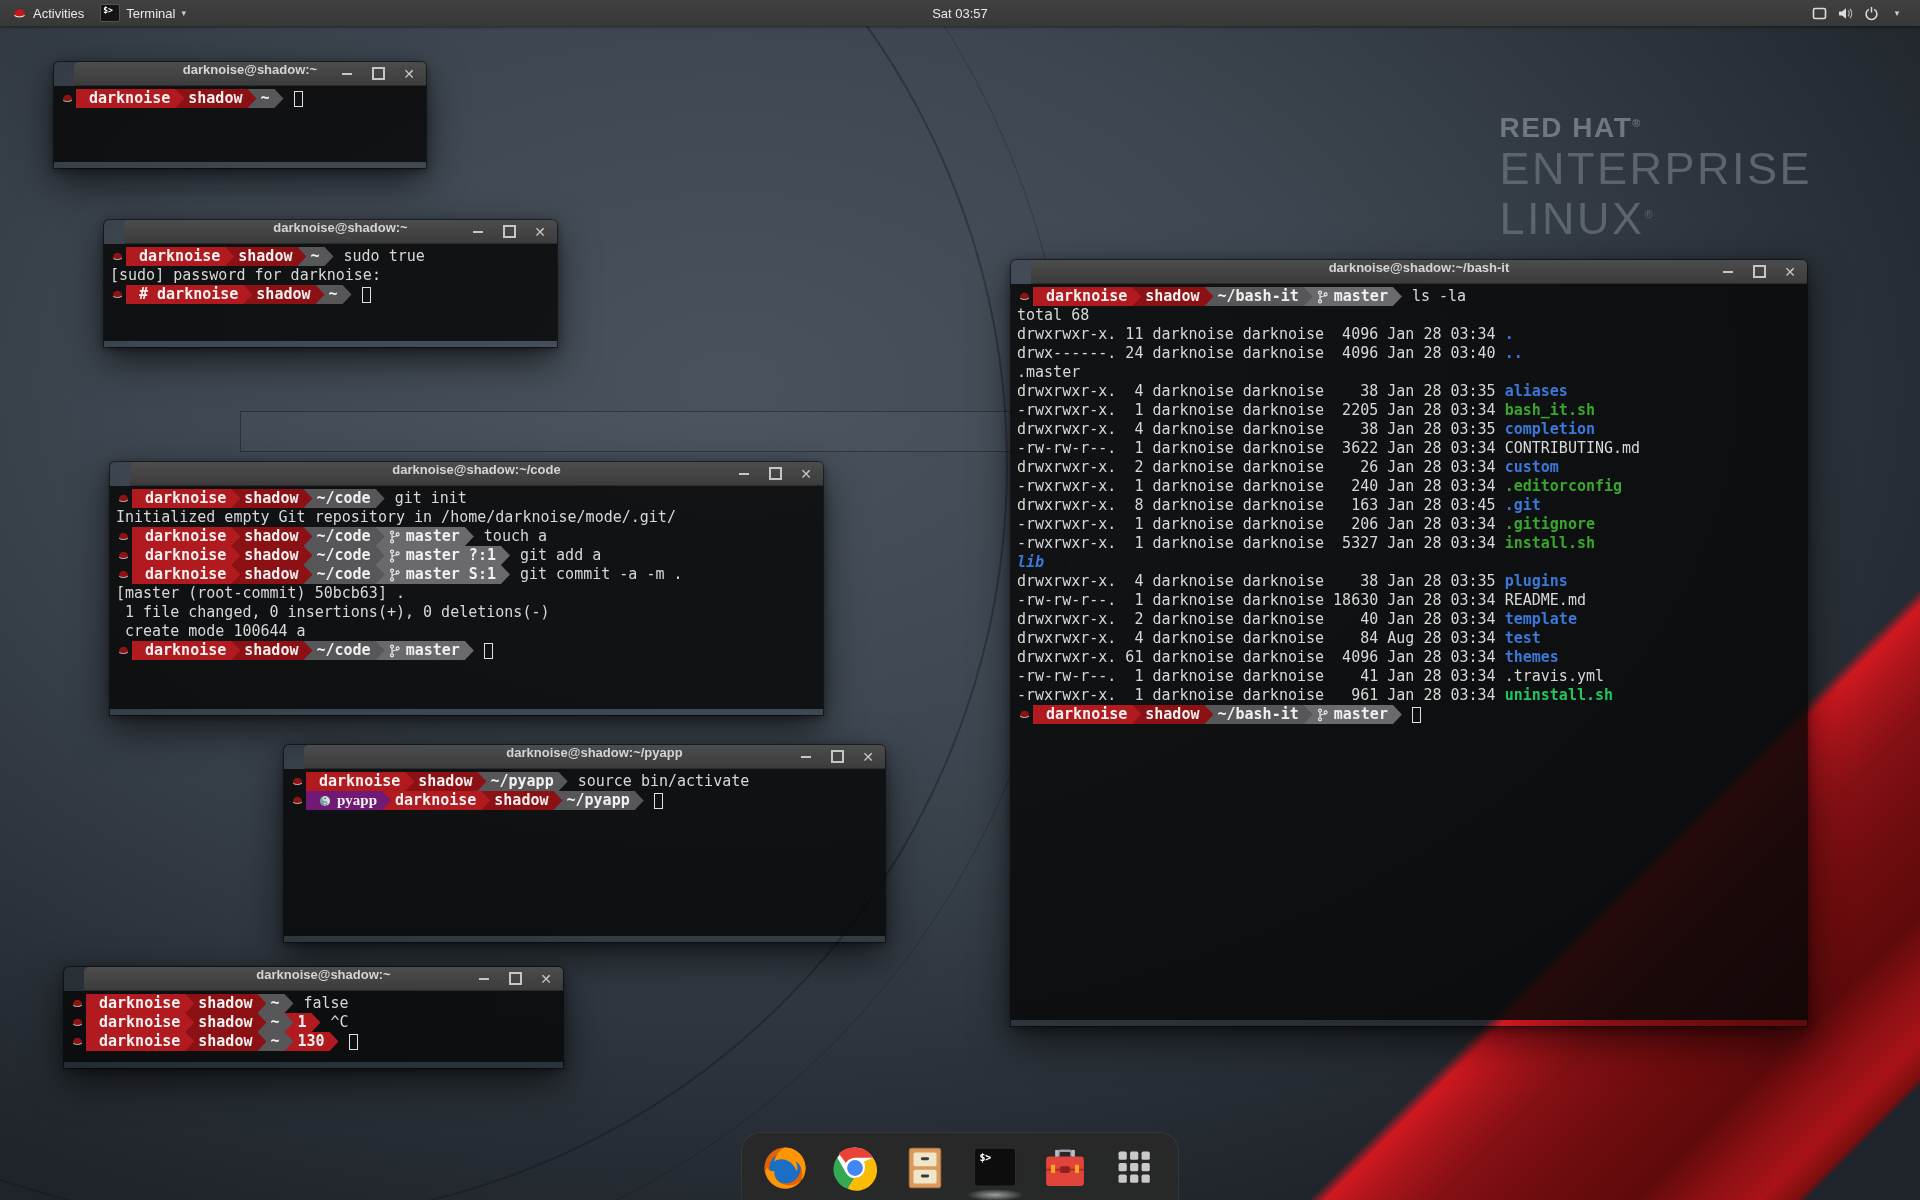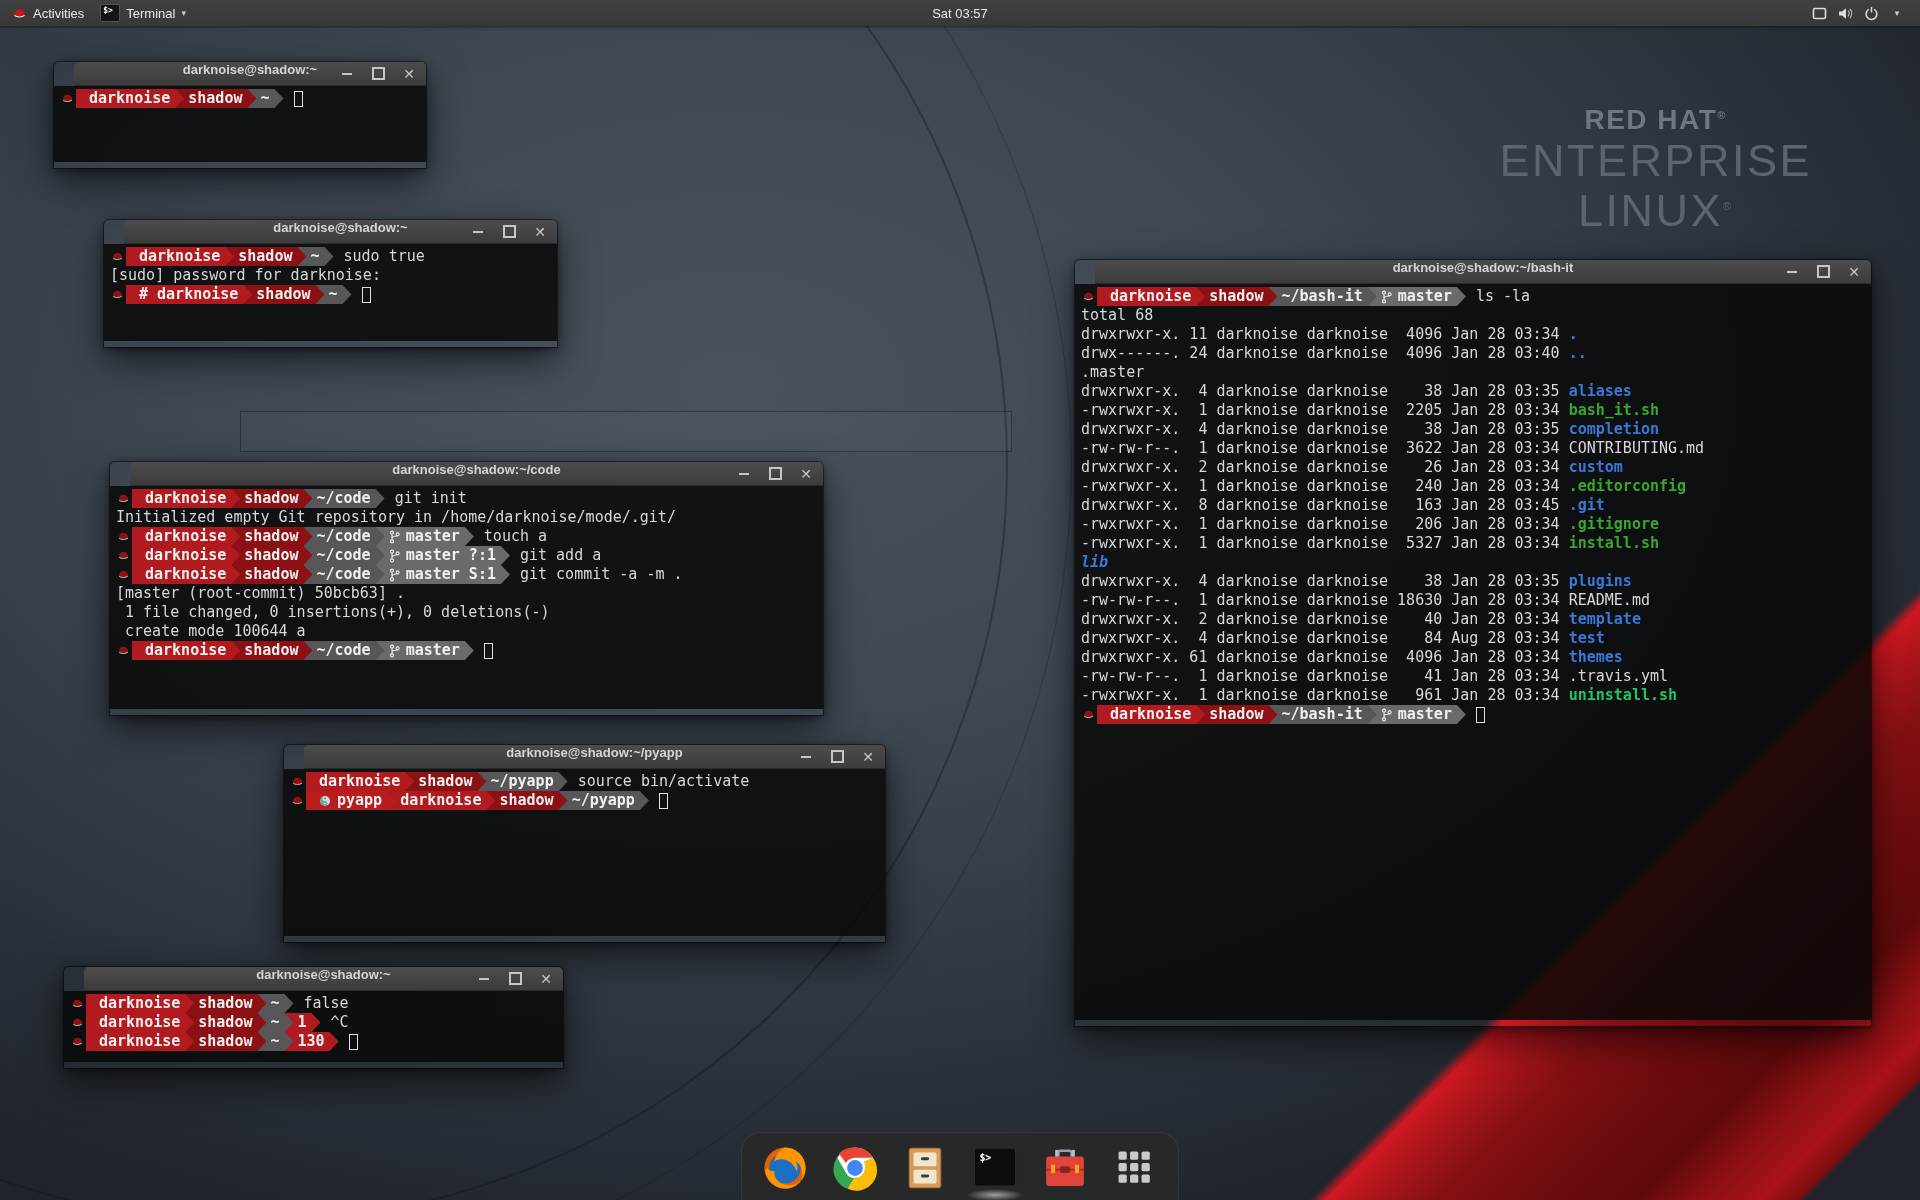--- a/index.html
+++ b/index.html
@@ -16,21 +16,21 @@
     border:1px solid rgba(12,16,22,.40); background:rgba(255,255,255,.018); }
   #wp-stripes { position:absolute; right:0; bottom:0; width:760px; height:700px;
     background: linear-gradient(135deg,
       rgba(0,0,0,0) 0px, rgba(0,0,0,0) 600px,
       #d01820 612px, #a5141a 650px,
       #851014 690px, #6e0c0e 760px, #5f0a0c 830px,
       #8f1014 880px, #a81318 920px, #7d0d10 945px,
       rgba(0,0,0,0) 952px); }
 
   
-  #rhel-logo { position:absolute; right:108px; top:104px; text-align:center; color:#6a737b; user-select:none;margin-left:9px; }
+  #rhel-logo { position:absolute; right:108px; top:112px; text-align:left; color:#6a737b; user-select:none;margin-left:9px; }
   #rhel-logo .brand { font-size:28px; font-weight:bold; letter-spacing:1.5px; color:#6f7880; }
   #rhel-logo .big { font-size:45px; font-weight:300; letter-spacing:2.5px; color:#5c656d; line-height:1.12; }
   #rhel-logo sup { font-size:11px; vertical-align:super; }
 
   
   #top-bar { position:absolute; left:0; top:0; width:100%; height:26px; z-index:50;
     background:linear-gradient(#404040,#383838); color:#e8e8e8; font-size:13px;
     display:flex; align-items:center; box-shadow:0 1px 3px rgba(0,0,0,.5); }
   .tb-item { display:flex; align-items:center; gap:6px; height:100%; padding:0 12px; cursor:default; }
   #tb-appmenu { padding-left:4px; }
@@ -234,21 +234,21 @@
         </div>
       </div>
       <div class="term-body">
         <div class="tline"><span class="hat"><svg width="13" height="13" viewBox="0 0 13 13">
               <path d="M2 7.6c0-3 2-4.8 4.5-4.8S11 4.6 11 7.2c0 .4 0 .8-.1 1-1 .8-2.7 1.3-4.4 1.3-2 0-3.6-.6-4.5-1.9z" fill="#8f1212"></path>
               <path d="M2.1 8.2c.9.8 2.5 1.3 4.4 1.3 1.7 0 3.4-.5 4.4-1.3" stroke="#cfcfcf" stroke-width="0.9" fill="none"></path>
             </svg></span><span class="seg seg-user" style="background: rgb(177, 26, 31); z-index: 40; margin-left: 0px;">darknoise</span><span class="seg seg-host" style="background: rgb(140, 17, 20); z-index: 39;">shadow</span><span class="seg seg-path" style="background: rgb(87, 87, 90); z-index: 38;">~/pyapp</span><span class="cmd">source bin/activate</span></div>
         <div class="tline"><span class="hat"><svg width="13" height="13" viewBox="0 0 13 13">
               <path d="M2 7.6c0-3 2-4.8 4.5-4.8S11 4.6 11 7.2c0 .4 0 .8-.1 1-1 .8-2.7 1.3-4.4 1.3-2 0-3.6-.6-4.5-1.9z" fill="#8f1212"></path>
               <path d="M2.1 8.2c.9.8 2.5 1.3 4.4 1.3 1.7 0 3.4-.5 4.4-1.3" stroke="#cfcfcf" stroke-width="0.9" fill="none"></path>
-            </svg></span><span class="seg seg-venv" style="background: #b91c1c; z-index: 40; margin-left: 0px;"><span class="seg-ic"><svg width="12" height="12" viewBox="0 0 12 12">
+            </svg></span><span class="seg seg-venv" style="background: #701a75; z-index: 40; margin-left: 0px; font-family: Liberation Serif, serif;"><span class="seg-ic"><svg width="12" height="12" viewBox="0 0 12 12">
                 <circle cx="6" cy="6" r="5" fill="#ddd"></circle>
                 <path d="M6 1a5 5 0 0 0 0 10 2.5 2.5 0 0 0 0-5 2.5 2.5 0 0 1 0-5z" fill="#0e6968" opacity="0.5"></path>
                 <circle cx="6" cy="3.4" r="0.8" fill="#0e6968"></circle>
                 <circle cx="6" cy="8.6" r="0.8" fill="#fff"></circle>
               </svg></span>pyapp</span><span class="seg seg-user" style="background: rgb(177, 26, 31); z-index: 39;">darknoise</span><span class="seg seg-host" style="background: rgb(140, 17, 20); z-index: 38;">shadow</span><span class="seg seg-path" style="background: rgb(87, 87, 90); z-index: 37;">~/pyapp</span><span class="cursor"></span></div>
       </div>
     </div>
     <div class="window" style="left: 64px; top: 967px; width: 499px; height: 101px;">
       <div class="titlebar">
         <span class="title">darknoise@shadow:~</span>
@@ -266,21 +266,21 @@
         <div class="tline"><span class="hat"><svg width="13" height="13" viewBox="0 0 13 13">
               <path d="M2 7.6c0-3 2-4.8 4.5-4.8S11 4.6 11 7.2c0 .4 0 .8-.1 1-1 .8-2.7 1.3-4.4 1.3-2 0-3.6-.6-4.5-1.9z" fill="#8f1212"></path>
               <path d="M2.1 8.2c.9.8 2.5 1.3 4.4 1.3 1.7 0 3.4-.5 4.4-1.3" stroke="#cfcfcf" stroke-width="0.9" fill="none"></path>
             </svg></span><span class="seg seg-user" style="background: rgb(177, 26, 31); z-index: 40; margin-left: 0px;">darknoise</span><span class="seg seg-host" style="background: rgb(140, 17, 20); z-index: 39;">shadow</span><span class="seg seg-path" style="background: rgb(87, 87, 90); z-index: 38;">~</span><span class="seg seg-exit" style="background: rgb(177, 26, 31); z-index: 37;">1</span><span class="cmd">^C</span></div>
         <div class="tline"><span class="hat"><svg width="13" height="13" viewBox="0 0 13 13">
               <path d="M2 7.6c0-3 2-4.8 4.5-4.8S11 4.6 11 7.2c0 .4 0 .8-.1 1-1 .8-2.7 1.3-4.4 1.3-2 0-3.6-.6-4.5-1.9z" fill="#8f1212"></path>
               <path d="M2.1 8.2c.9.8 2.5 1.3 4.4 1.3 1.7 0 3.4-.5 4.4-1.3" stroke="#cfcfcf" stroke-width="0.9" fill="none"></path>
             </svg></span><span class="seg seg-user" style="background: rgb(177, 26, 31); z-index: 40; margin-left: 0px;">darknoise</span><span class="seg seg-host" style="background: rgb(140, 17, 20); z-index: 39;">shadow</span><span class="seg seg-path" style="background: rgb(87, 87, 90); z-index: 38;">~</span><span class="seg seg-exit" style="background: rgb(177, 26, 31); z-index: 37;">130</span><span class="cursor"></span></div>
       </div>
     </div>
-    <div class="window" style="left: 1075px; top: 260px; width: 796px; height: 766px;">
+    <div class="window" style="left: 1011px; top: 260px; width: 796px; height: 766px;">
       <div class="titlebar">
         <span class="title">darknoise@shadow:~/bash-it</span>
         <div class="win-btns">
           <span class="wbtn wbtn-min"></span>
           <span class="wbtn wbtn-max"></span>
           <span class="wbtn wbtn-close">✕</span>
         </div>
       </div>
       <div class="term-body">
         <div class="tline"><span class="hat"><svg width="13" height="13" viewBox="0 0 13 13">

